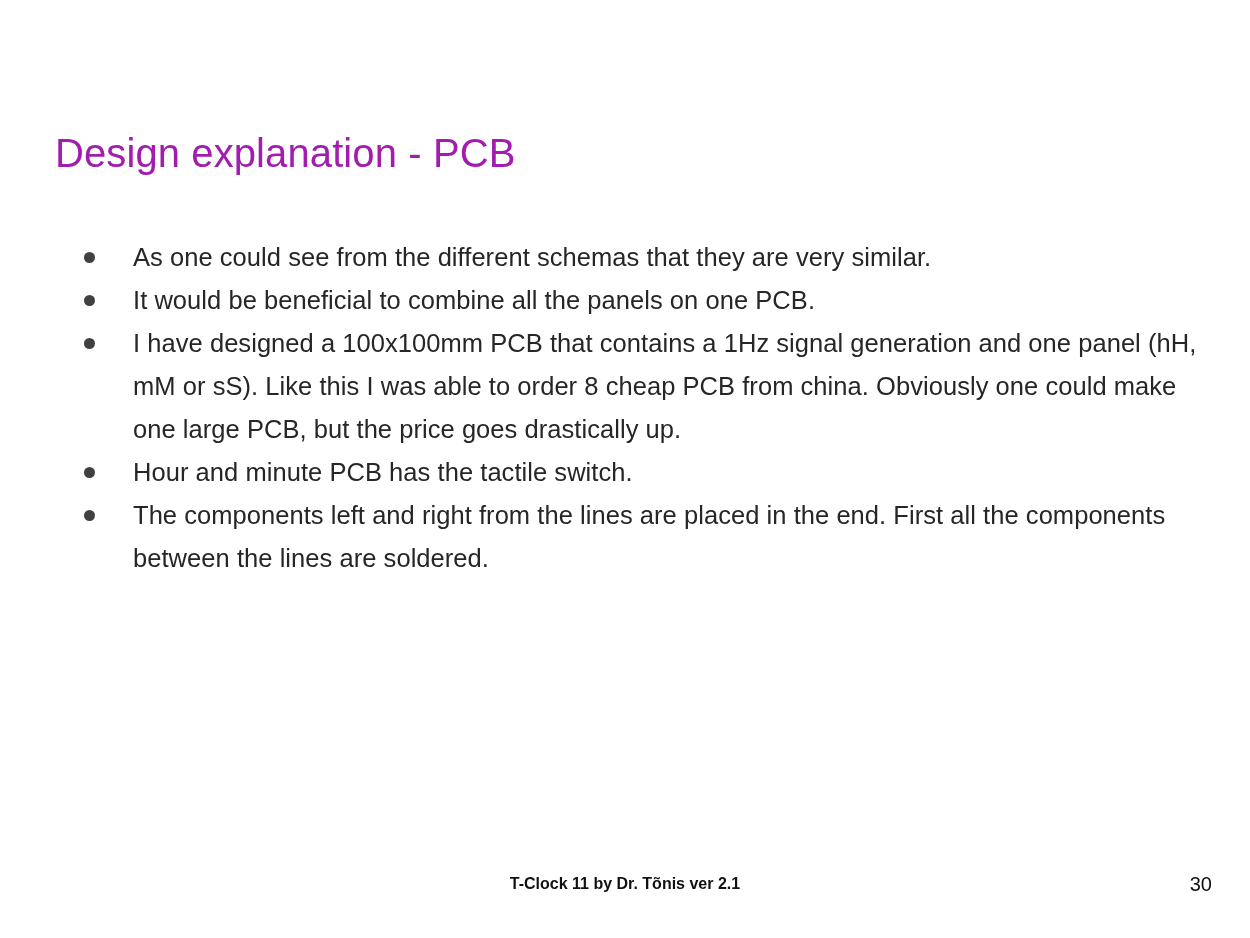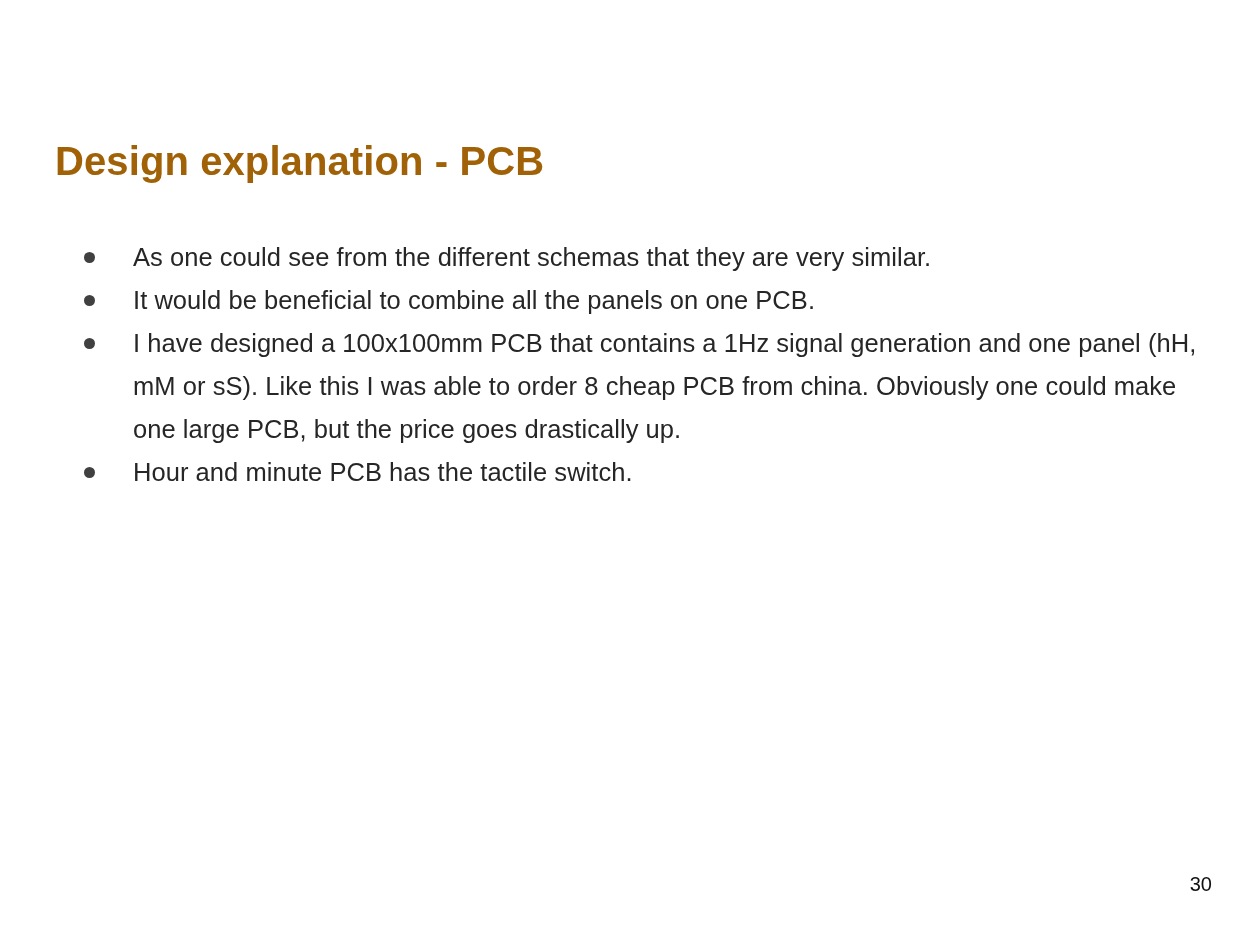--- a/index.html
+++ b/index.html
@@ -19,26 +19,26 @@
   .slide {
     position: absolute;
     inset: 0;
     background: #ffffff;
   }
 
   
   .slide-title {
     position: absolute;
     left: 55px;
-    top: 108px;
+    top: 100px;
     width: 1140px;
     font-size: 40px;
     line-height: 52px;
-    font-weight: 700;
-    color: #a16207;
+    font-weight: 400;
+    color: #a21caf;
     letter-spacing: 0.1px;
     white-space: nowrap;
   }
 
   
   .body-list {
     position: absolute;
     left: 55px;
     top: 220px;
     width: 1140px;
@@ -120,19 +120,24 @@
       <span class="bullet-marker"></span>
       <span class="bullet-text">I have designed a 100x100mm PCB that contains a 1Hz signal generation and one panel (hH, mM or sS). Like this I was able to order 8 cheap PCB from china. Obviously one could make one large PCB, but the price goes drastically up.</span>
     </li>
 
 
     <li class="bullet-item">
       <span class="bullet-marker"></span>
       <span class="bullet-text">Hour and minute PCB has the tactile switch.</span>
     </li>
 
+    <li class="bullet-item">
+      <span class="bullet-marker"></span>
+      <span class="bullet-text">The components left and right from the lines are placed in the end. First all the components between the lines are soldered.</span>
+    </li>
 
   </ul>
 
+  <div class="footer-note">T-Clock 11 by Dr. Tõnis ver 2.1</div>
 
   <div class="page-number">30</div>
 
 </div>
 
 </body></html>

